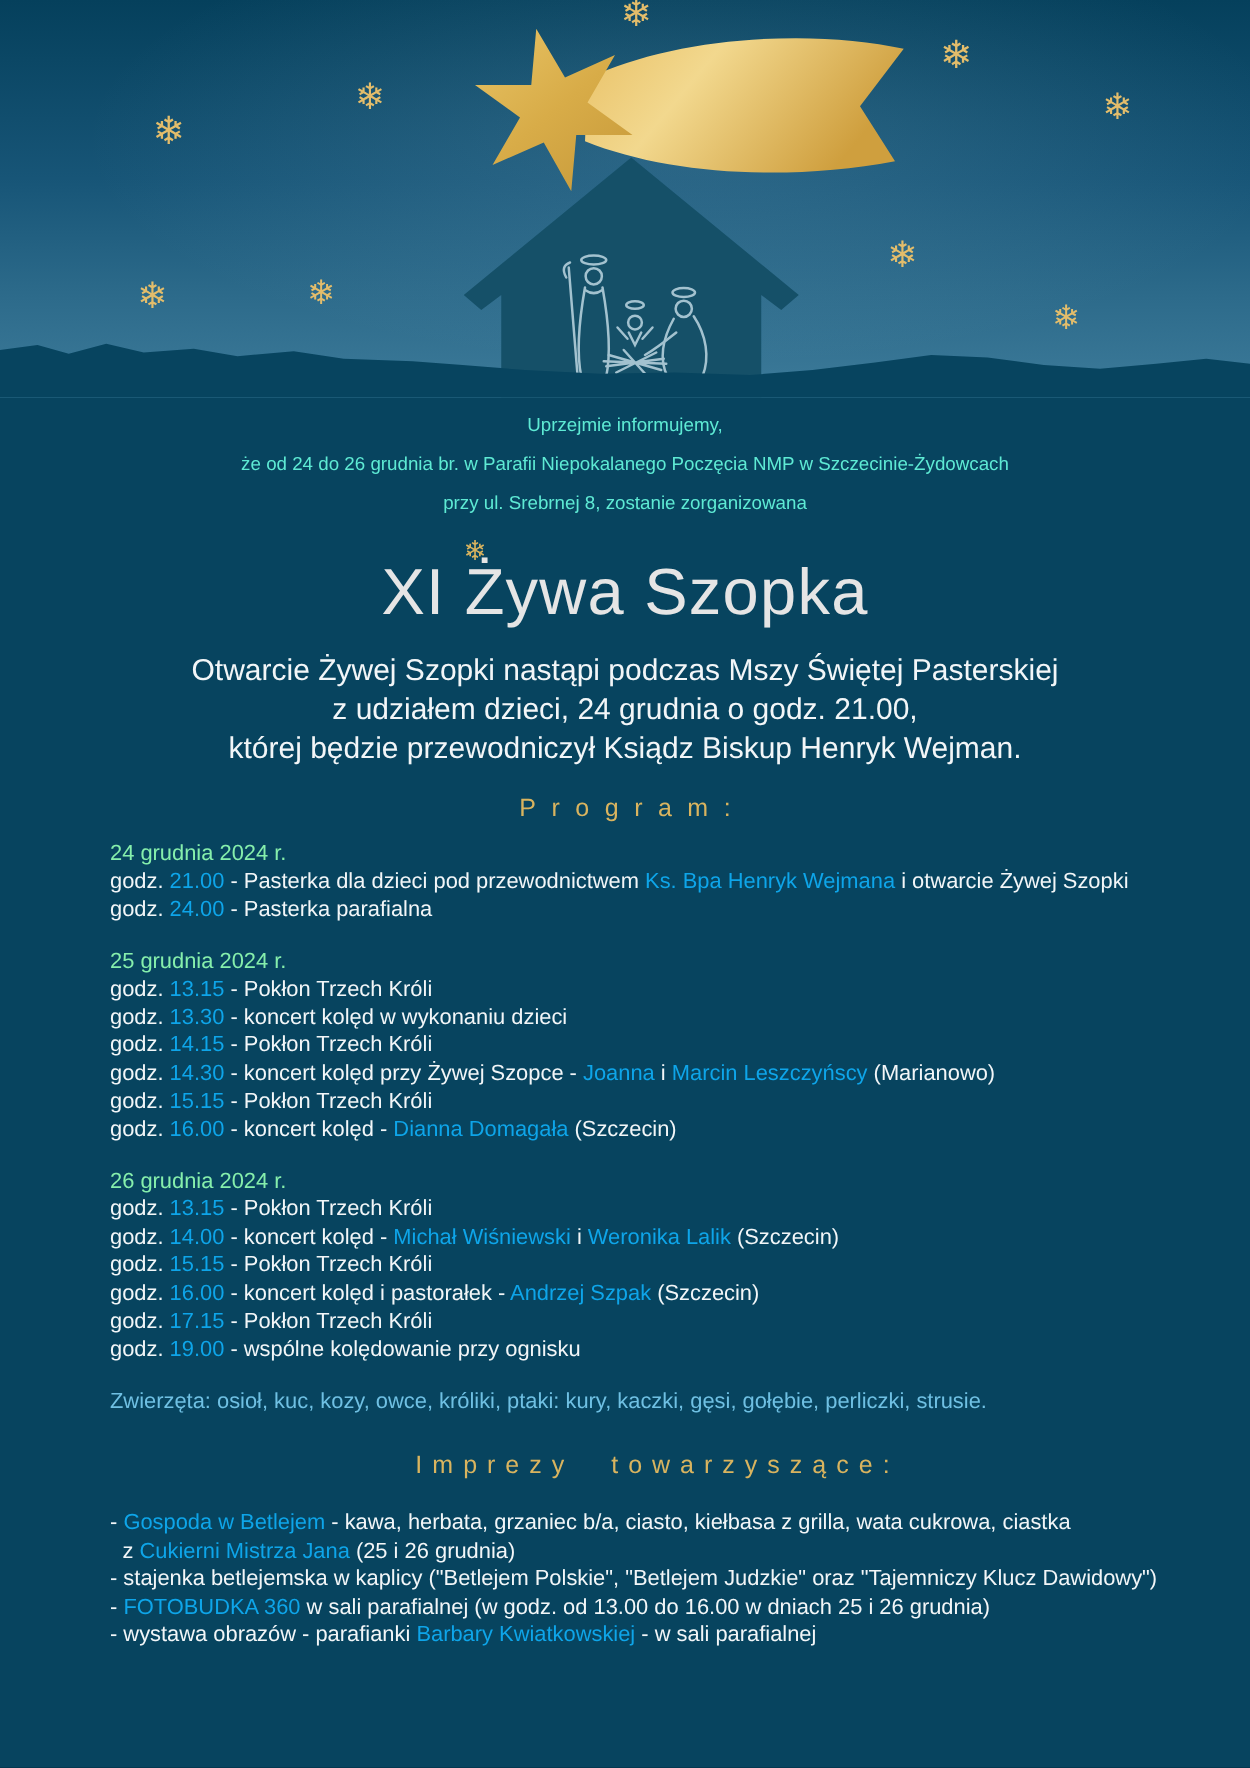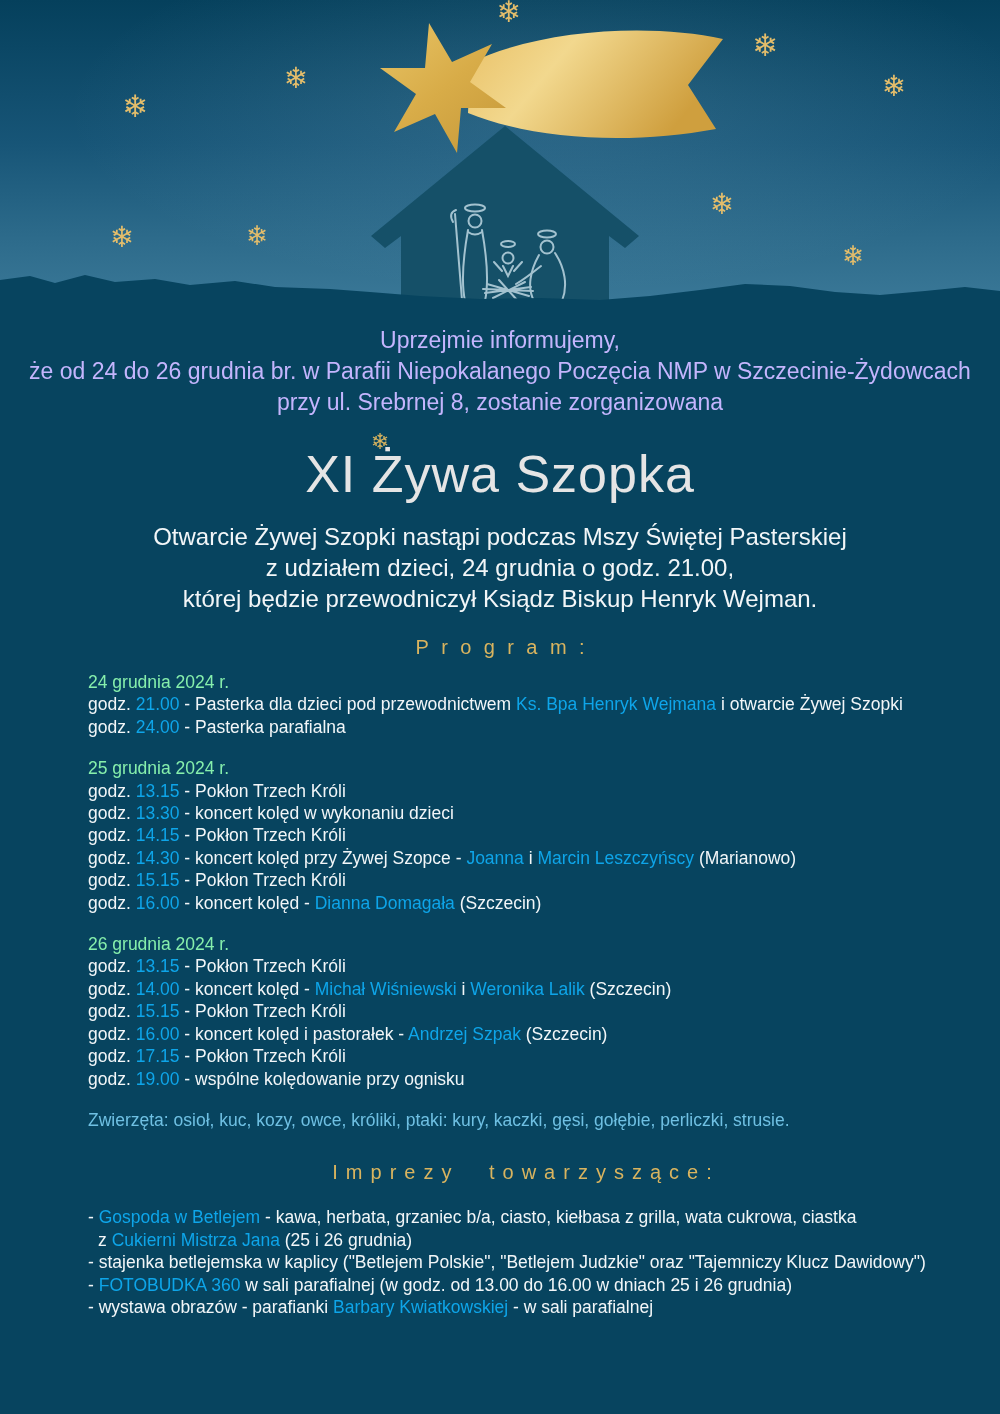--- a/index.html
+++ b/index.html
@@ -18,21 +18,21 @@
   .horizon,.comet,.stable{position:absolute;display:block;}
   .horizon{left:0;top:258px;}
   .comet{left:320px;top:15px;}
   .stable{left:365px;top:118px;}
   .flake{
     position:absolute;transform:translate(-50%,-50%);
     color:#e3bd6b;font-family:"DejaVu Sans",sans-serif;line-height:1;
   }
   
   .abs{position:absolute;left:0;width:100%;}
-  .intro{top:325px;text-align:center;color:#c4b5fd;font-size:23px;line-height:31px;}
+  .intro{top:325px;text-align:center;color:#5eead4;font-size:15px;line-height:31px;}
   .title-flake{top:442px;left:calc(50% - 120px);font-size:22px;color:#d9b45f;}
   .main-title{
     top:444px;text-align:center;color:#e5e5e5;font-size:52px;
     font-weight:normal;margin:0;letter-spacing:1px;
   }
   .opening{top:521px;text-align:center;color:#f2f6f8;font-size:24px;line-height:31px;}
   .heading{
     text-align:center;color:#d9b45f;font-size:20px;
     letter-spacing:.62em;text-indent:.62em;word-spacing:.45em;
   }

